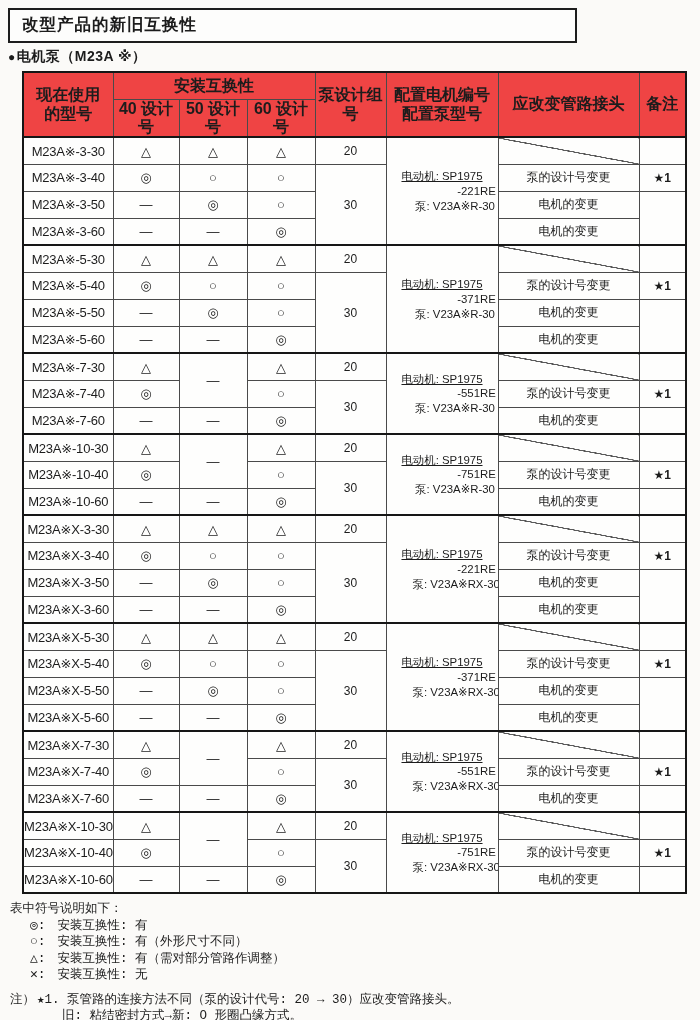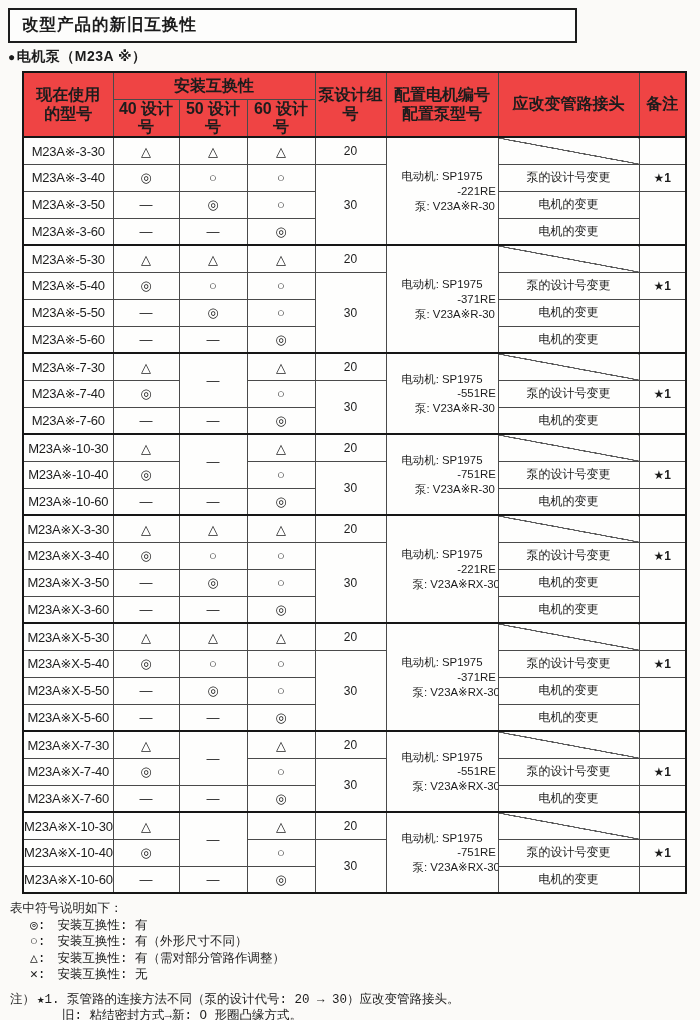--- a/index.html
+++ b/index.html
@@ -41,21 +41,21 @@
   tbody td { height: 27px; }
   tbody tr.group-start td { border-top: 2px solid #161616; }
 
   td.model { text-align: left; padding-left: 5px; font-size: 13px; letter-spacing: -0.2px; white-space: nowrap; }
   td.sym   { font-size: 13px; }
   td.num   { font-size: 12px; }
   td.chg   { text-align: left; padding-left: 8px; font-size: 12px; white-space: nowrap; }
   td.rem   { font-weight: bold; font-size: 12px; }
   td.cfg   { text-align: left; font-size: 11.4px; padding-left: 7px; line-height: 1.3; }
   td.cfg div { white-space: nowrap; }
-  td.cfg .l1 { padding-left: 0; }
+  td.cfg .l1 { padding-left: 0; text-decoration: underline; }
   td.cfg .l2 { padding-left: 69px; }
   td.cfg .l3 { padding-left: 26px; }
   td.diag {
     background-image: linear-gradient(to right top,
       transparent 48.8%, #5a5a5a 48.8%, #5a5a5a 51.2%, transparent 51.2%);
   }
 
   .legend { margin: 7px 0 0 2px; font-size: 12.5px; line-height: 16.5px; font-family: Liberation Mono, monospace; }
   .legend-title { margin-left: 0; }
   .legend-item { margin-left: 20px; }

